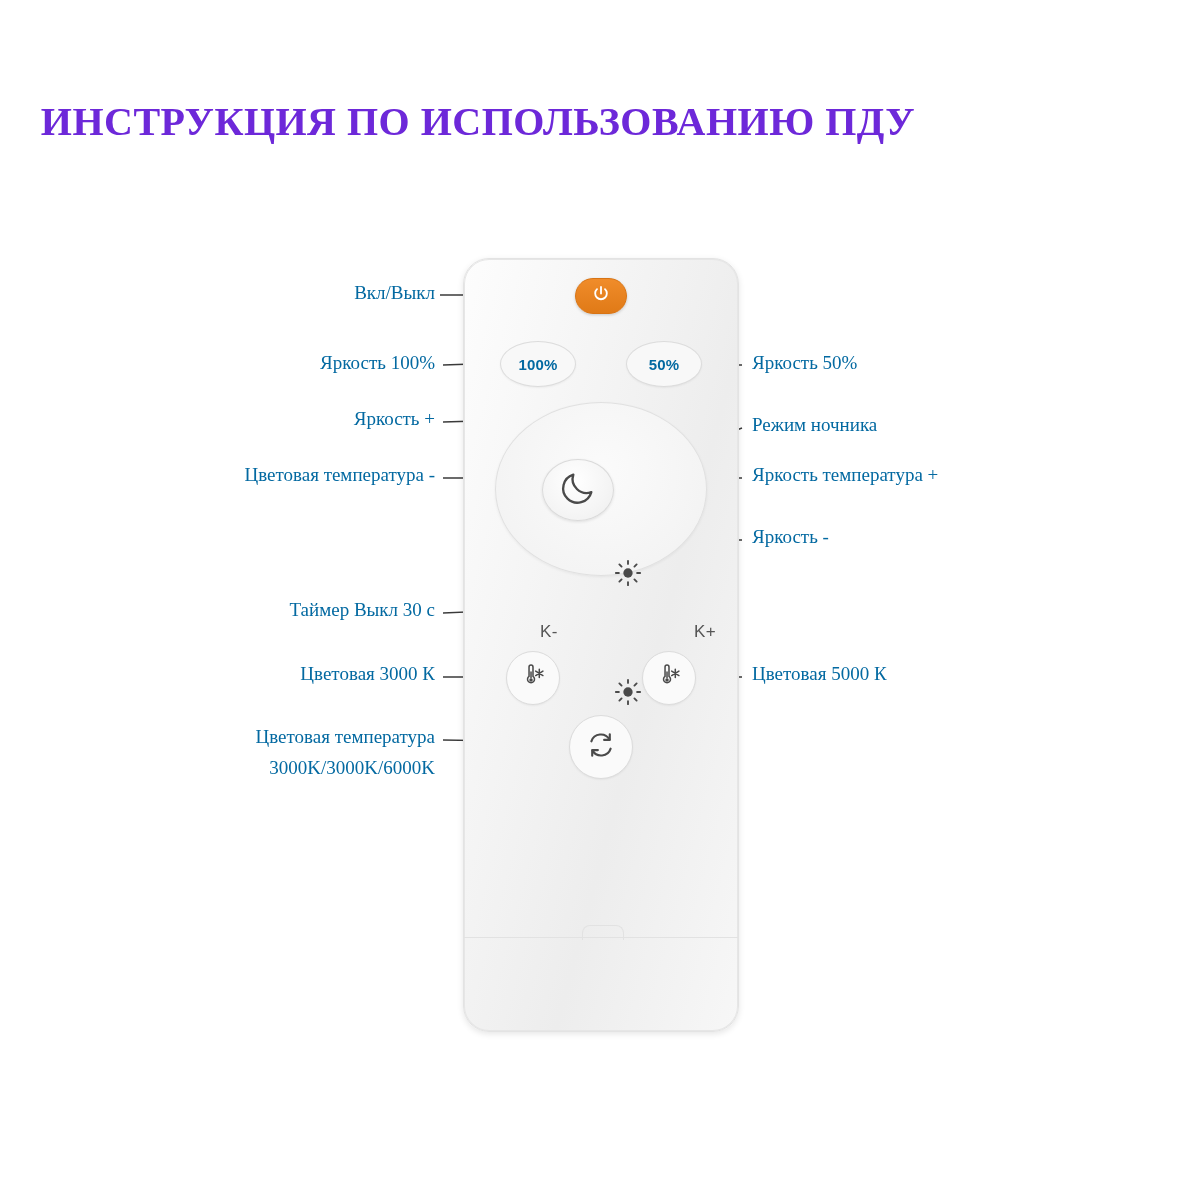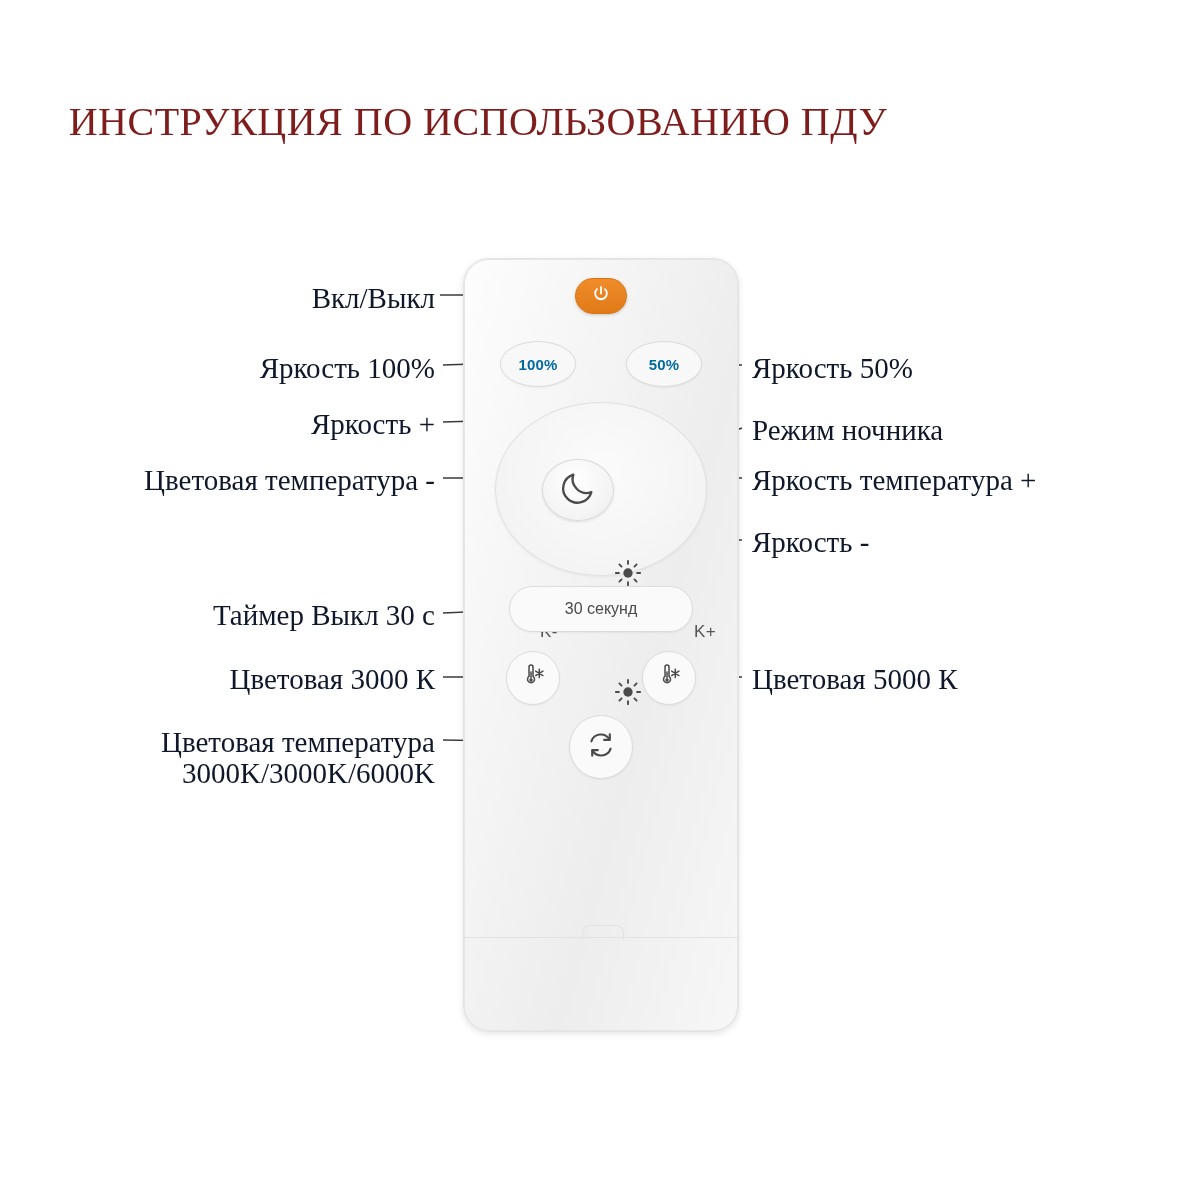--- a/index.html
+++ b/index.html
@@ -17,23 +17,23 @@
 
   
   #page-title {
     position: absolute;
     top: 98px;
     left: 0;
     width: 956px;
     text-align: center;
     font-family: "Liberation Serif", serif;
     font-size: 40px;
-    font-weight: 400;
+    font-weight: 700;
     letter-spacing: 0.5px;
-    color: #7f1d1d;
+    color: #6d28d9;
     white-space: nowrap;
   }
 
   
   #remote {
     position: absolute;
     left: 463px;
     top: 258px;
     width: 274px;
     height: 772px;
@@ -166,22 +166,22 @@
   #btn-3000 { left: 42px;  top: 392px; width: 54px; height: 54px; }
   #btn-6000 { left: 178px; top: 392px; width: 54px; height: 54px; }
 
   
   #btn-cycle { left: 105px; top: 456px; width: 64px; height: 64px; }
 
   
   .callout {
     position: absolute;
     font-family: "Liberation Serif", serif;
-    font-size: 29px;
-    color: #0f172a;
+    font-size: 19px;
+    color: #0369a1;
     white-space: nowrap;
     line-height: 1.15;
   }
   .callout.right-aligned { text-align: right; }
   svg.leader-svg {
     position: absolute;
     overflow: visible;
     pointer-events: none;
   }
 </style>
@@ -286,23 +286,20 @@
   </div>
 
   <div class="btn" id="btn-night">
     <span>
       <svg width="40" height="40" viewBox="0 0 24 24" fill="none" stroke="#4a4a4a" stroke-width="1.4" stroke-linejoin="round">
         <path d="M20 14.5A8.4 8.4 0 0 1 9.2 4a8.6 8.6 0 1 0 10.8 10.5z" fill="none"></path>
       </svg>
     </span>
   </div>
 
-  <div class="btn btn-pill" id="btn-timer">
-    <span class="timer-label">30 секунд</span>
-  </div>
 
   <div class="btn btn-round" id="btn-3000">
     <span>
       <svg width="28" height="28" viewBox="0 0 24 24" fill="none" stroke="#4a4a4a" stroke-width="1.3" stroke-linecap="round">
         <path d="M8.6 4.2a1.7 1.7 0 0 1 3.4 0v8.1a3 3 0 1 1-3.4 0z"></path>
         <circle cx="10.3" cy="15.4" r="1.5" fill="#4a4a4a" stroke="none"></circle>
         <path d="M10.3 8.5v5"></path>
         <path d="M17.4 6.2v7M14.3 7.8l6.2 3.8M20.5 7.8l-6.2 3.8"></path>
       </svg>
     </span>

